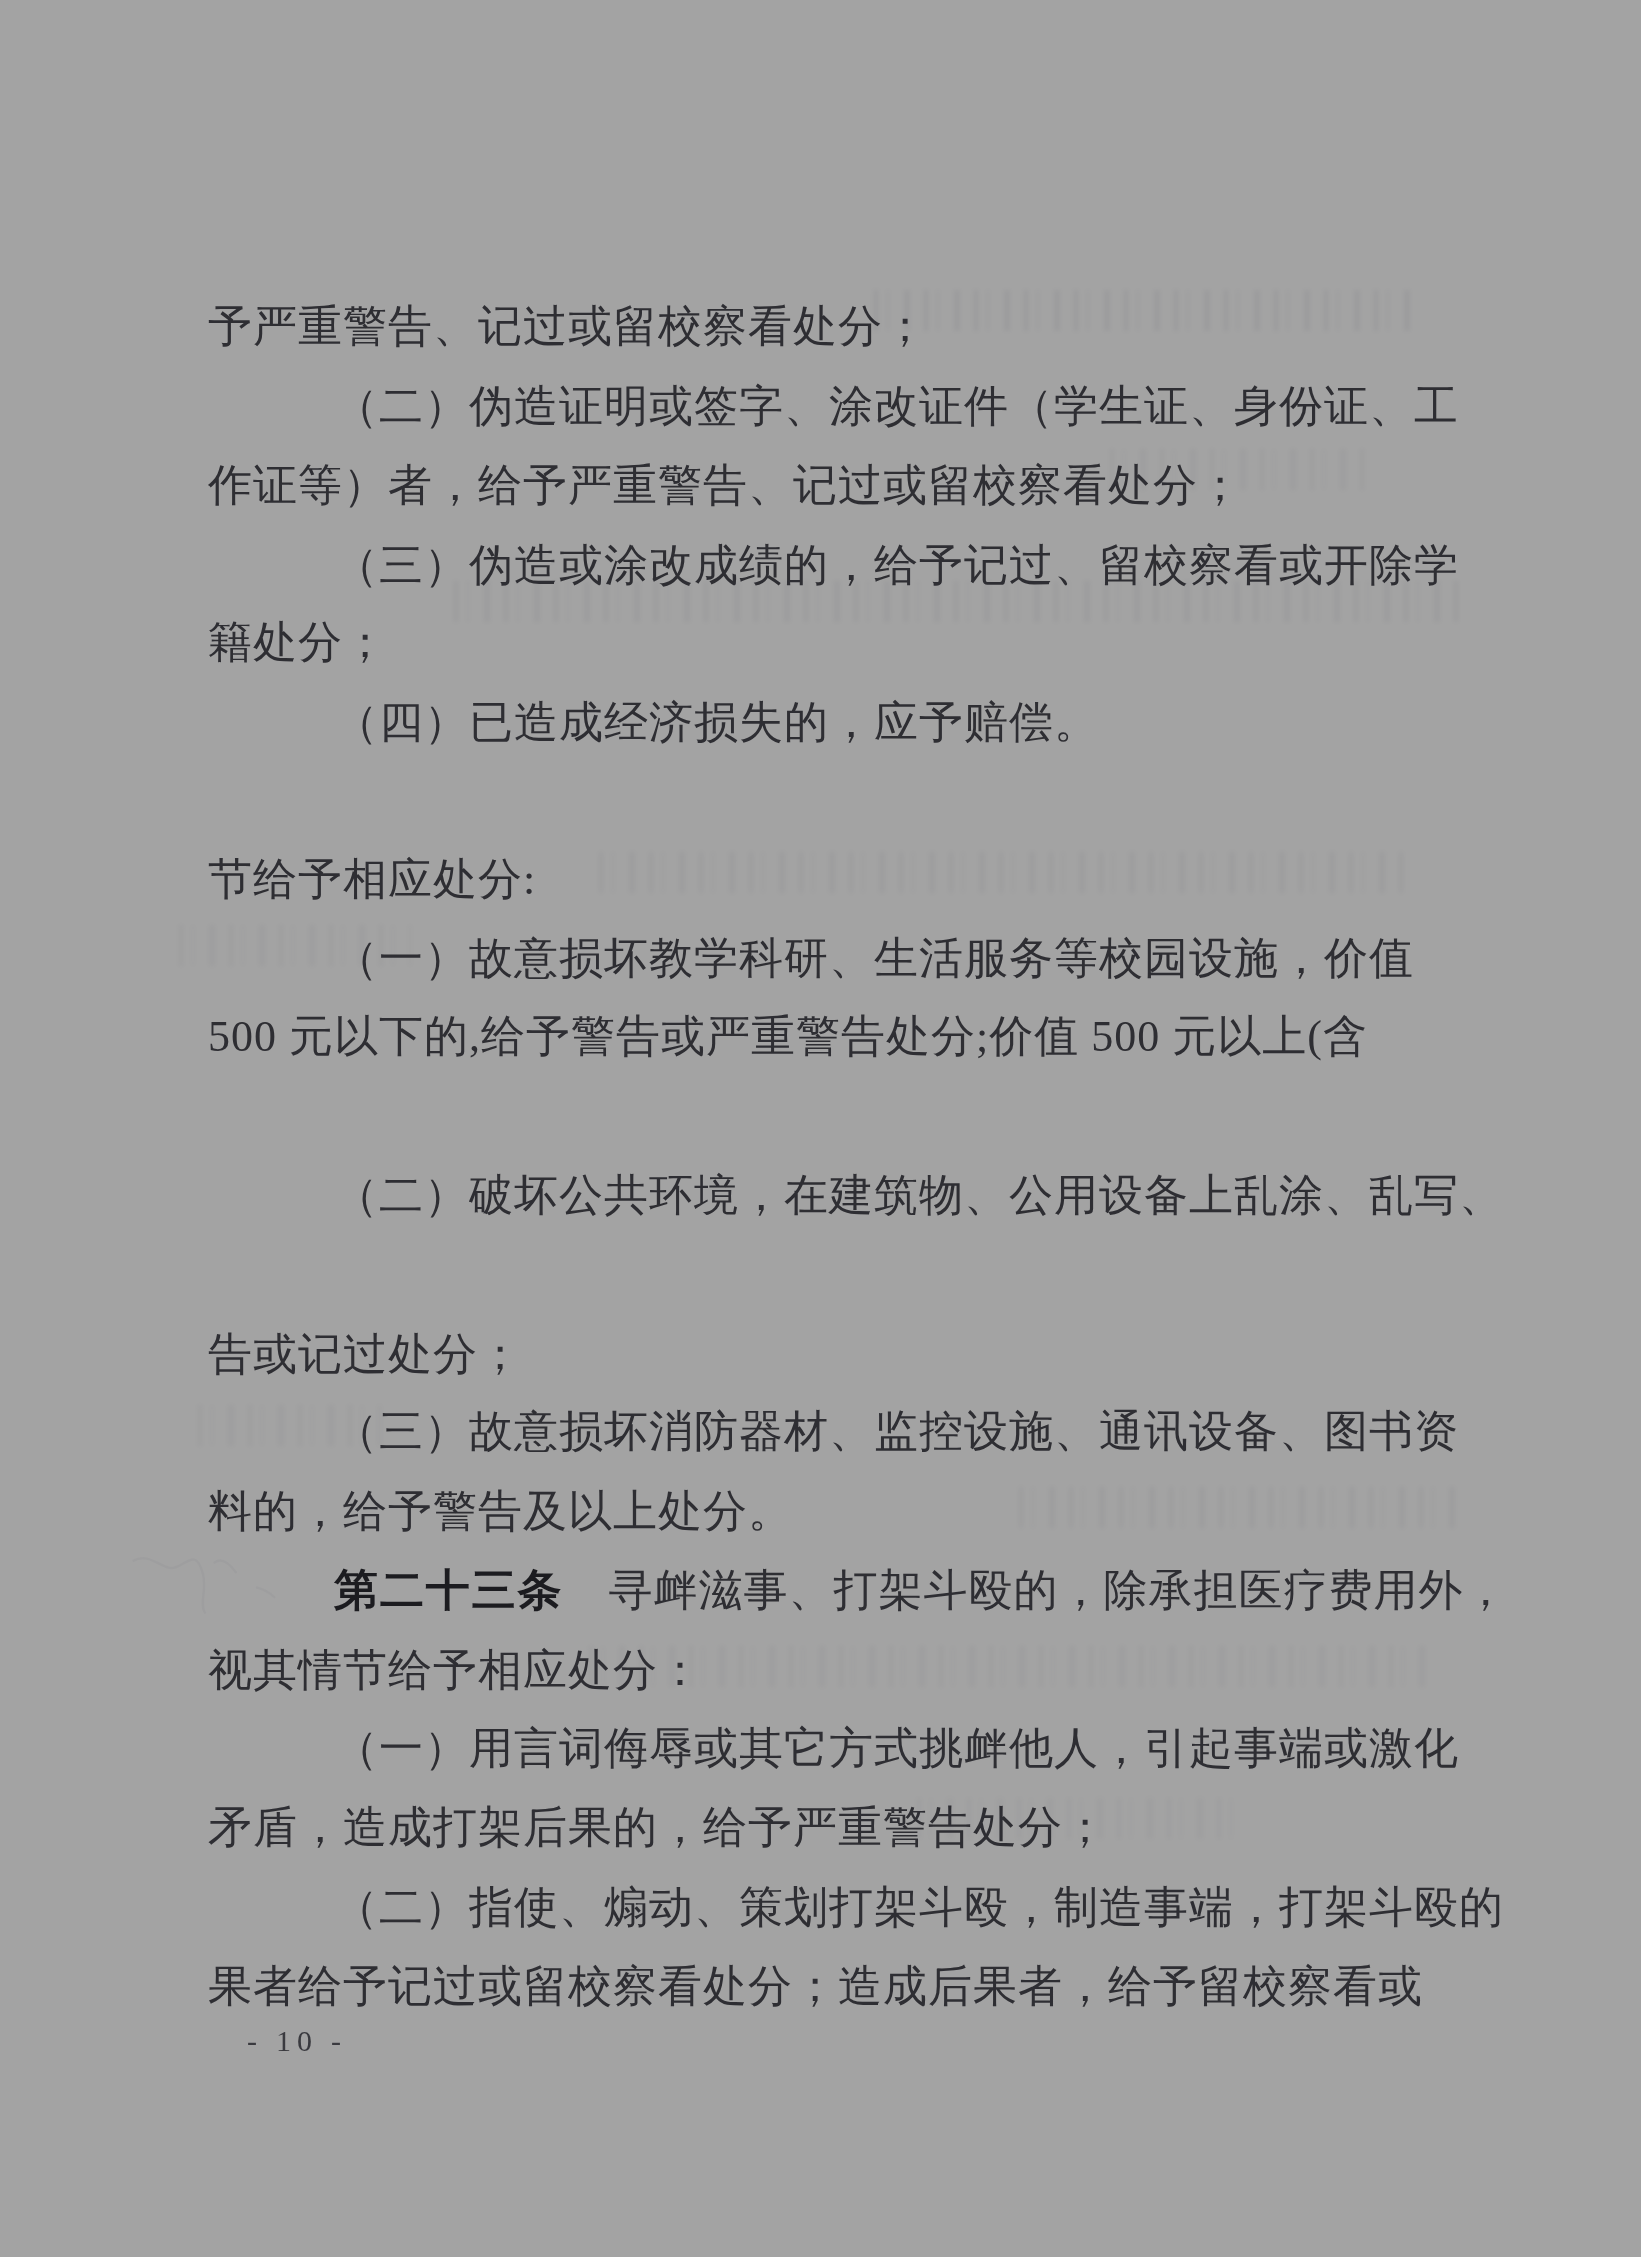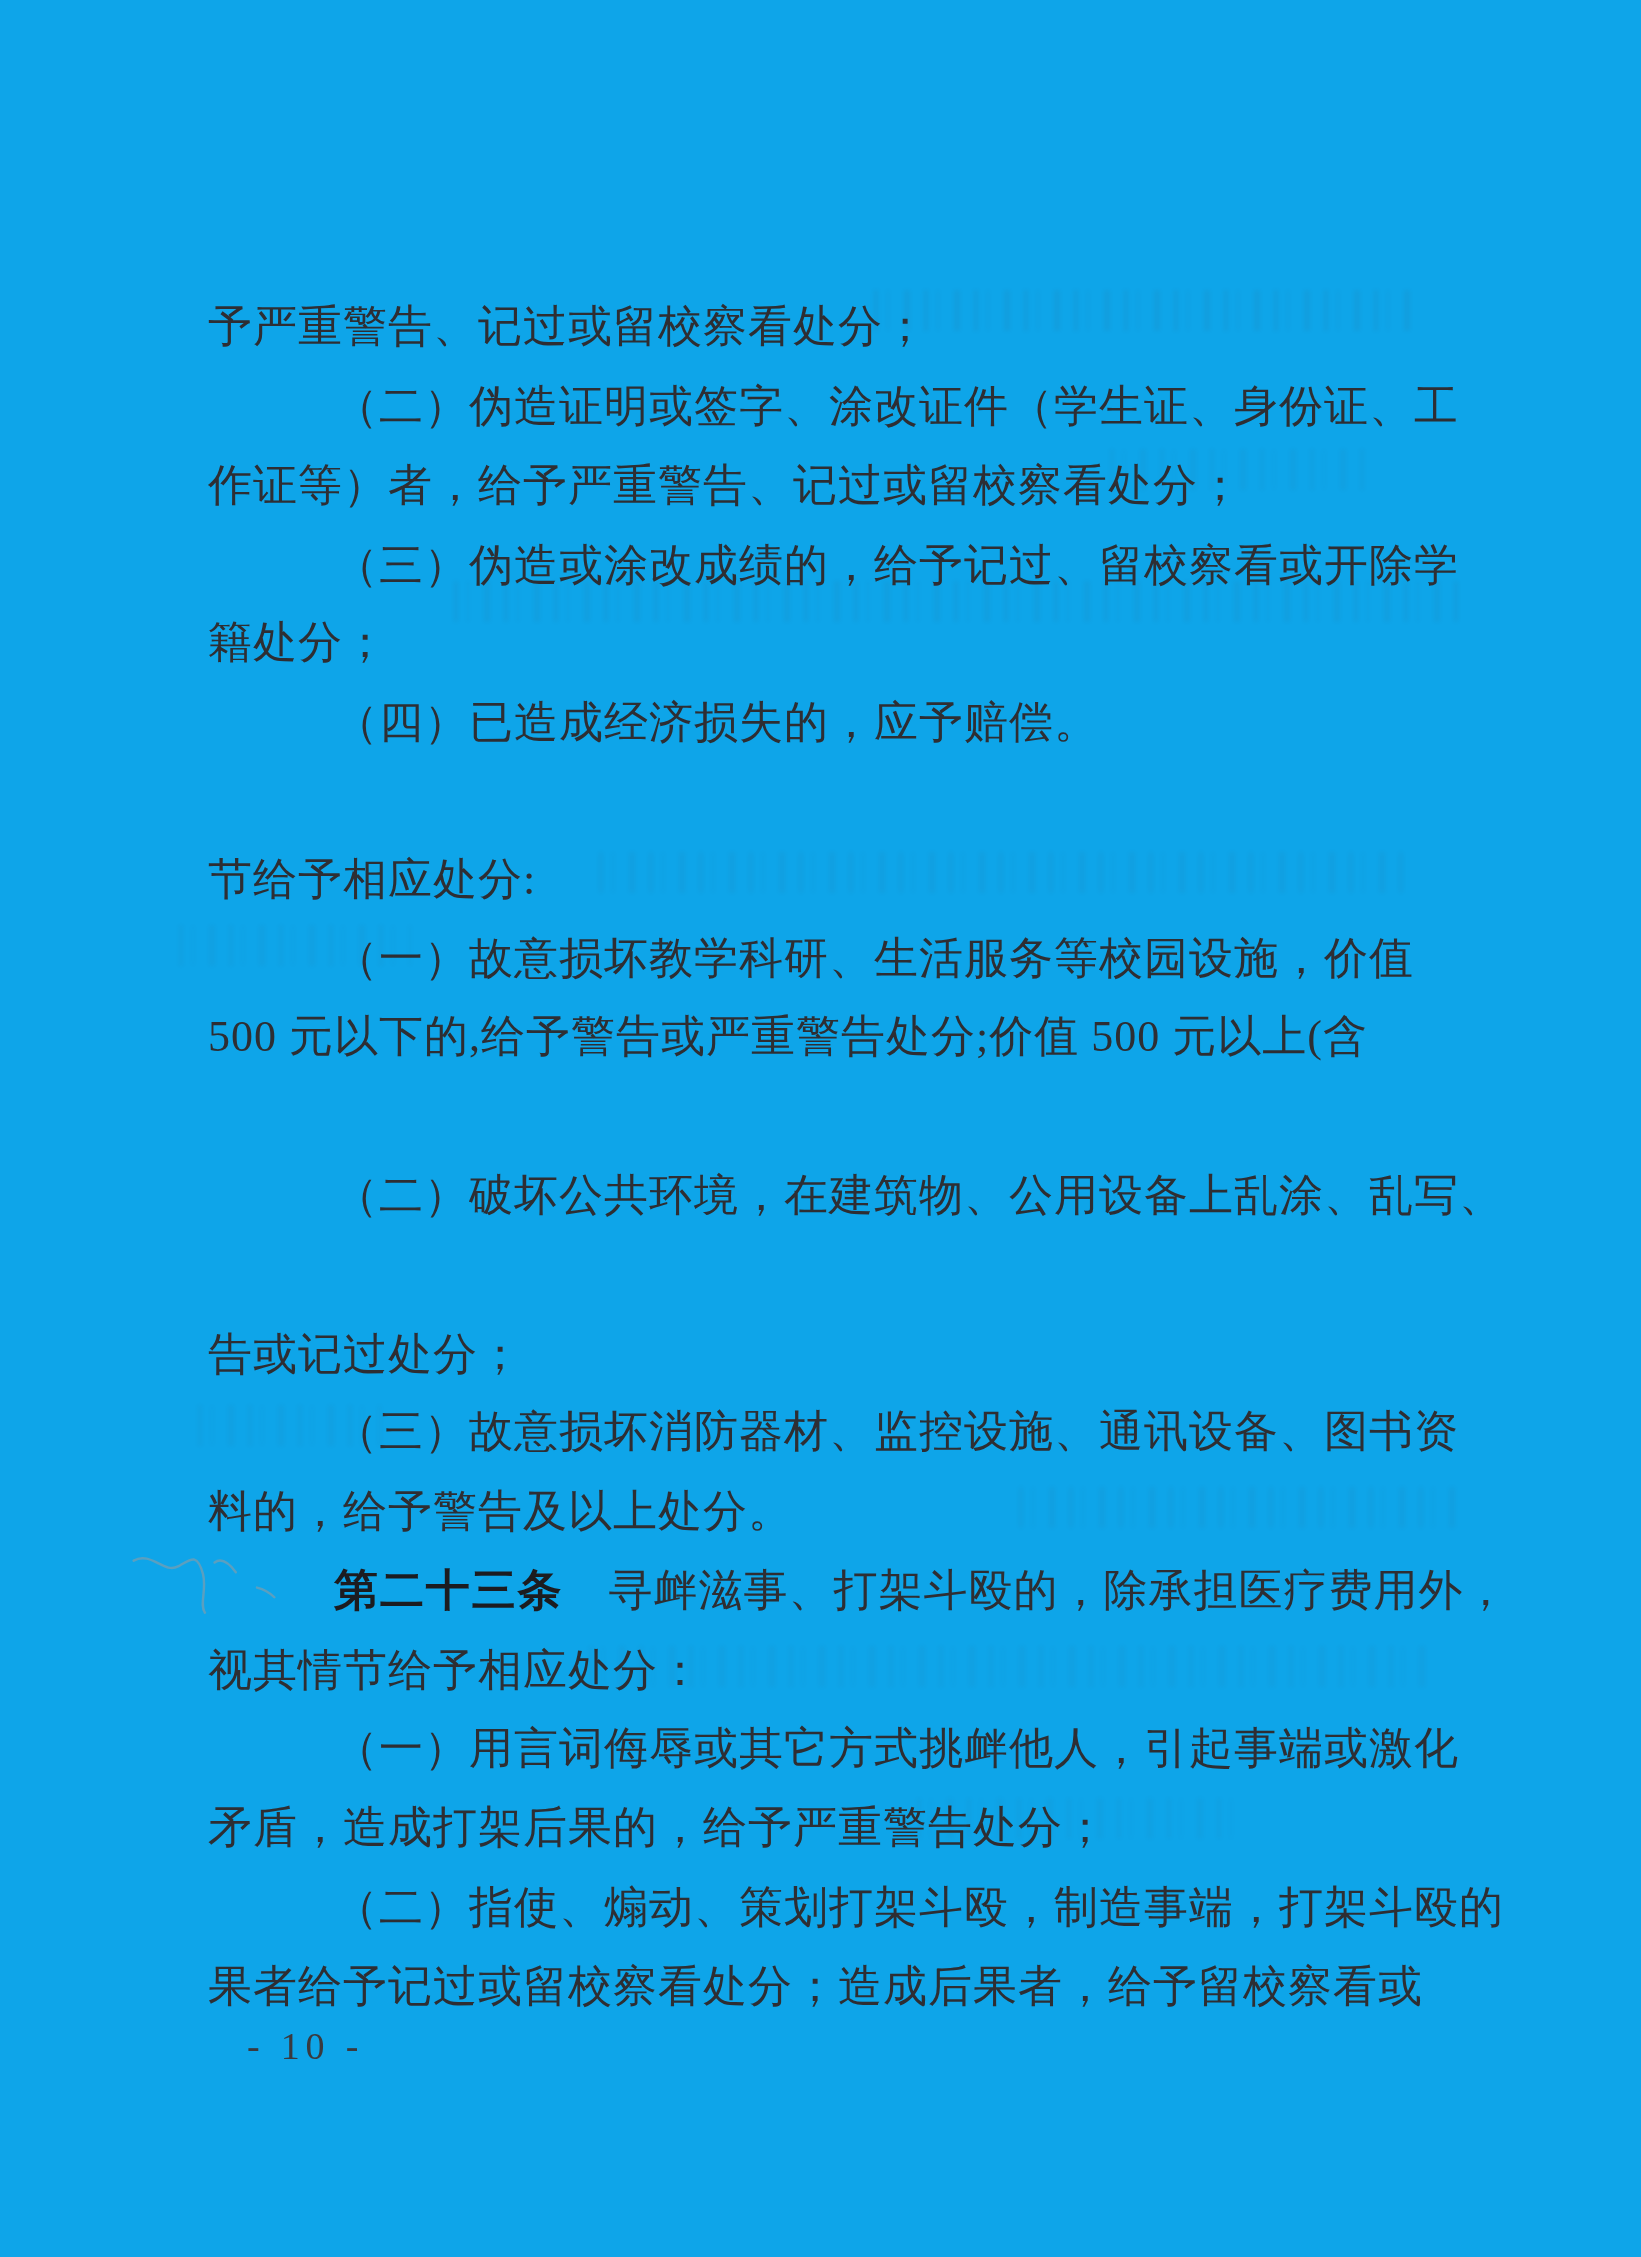--- a/index.html
+++ b/index.html
@@ -1,21 +1,21 @@
 <!DOCTYPE html>
 <html><head>
 <meta charset="utf-8">
 <style>
   html,body{margin:0;padding:0;}
   body{background:#e8e8e6;}
   #page{
     position:relative;
     width:1641px;height:2257px;
     margin:0 auto;
-    background:#0ea5e9;
+    background:#a3a3a3;
     overflow:hidden;
     font-family:"Liberation Serif","DejaVu Serif",serif;
     color:#2b2b30;
   }
   .line{
     position:absolute;
     left:208px;
     width:1284px;
     font-size:44px;
     line-height:58px;
@@ -25,21 +25,21 @@
   }
   .line.ind{padding-left:126px;}
   .line b{
     font-weight:700;
     color:#1c1c20;
     letter-spacing:1.9px;
   }
   #footer-page-number{
     position:absolute;
     left:247px;top:2024px;
-    font-size:38px;
+    font-size:30px;
     letter-spacing:5.8px;
     color:#3a3a3f;
   }
   
   .bleed{
     position:absolute;
     height:41px;
     opacity:.09;
     filter:blur(1.9px);
     background:repeating-linear-gradient(

